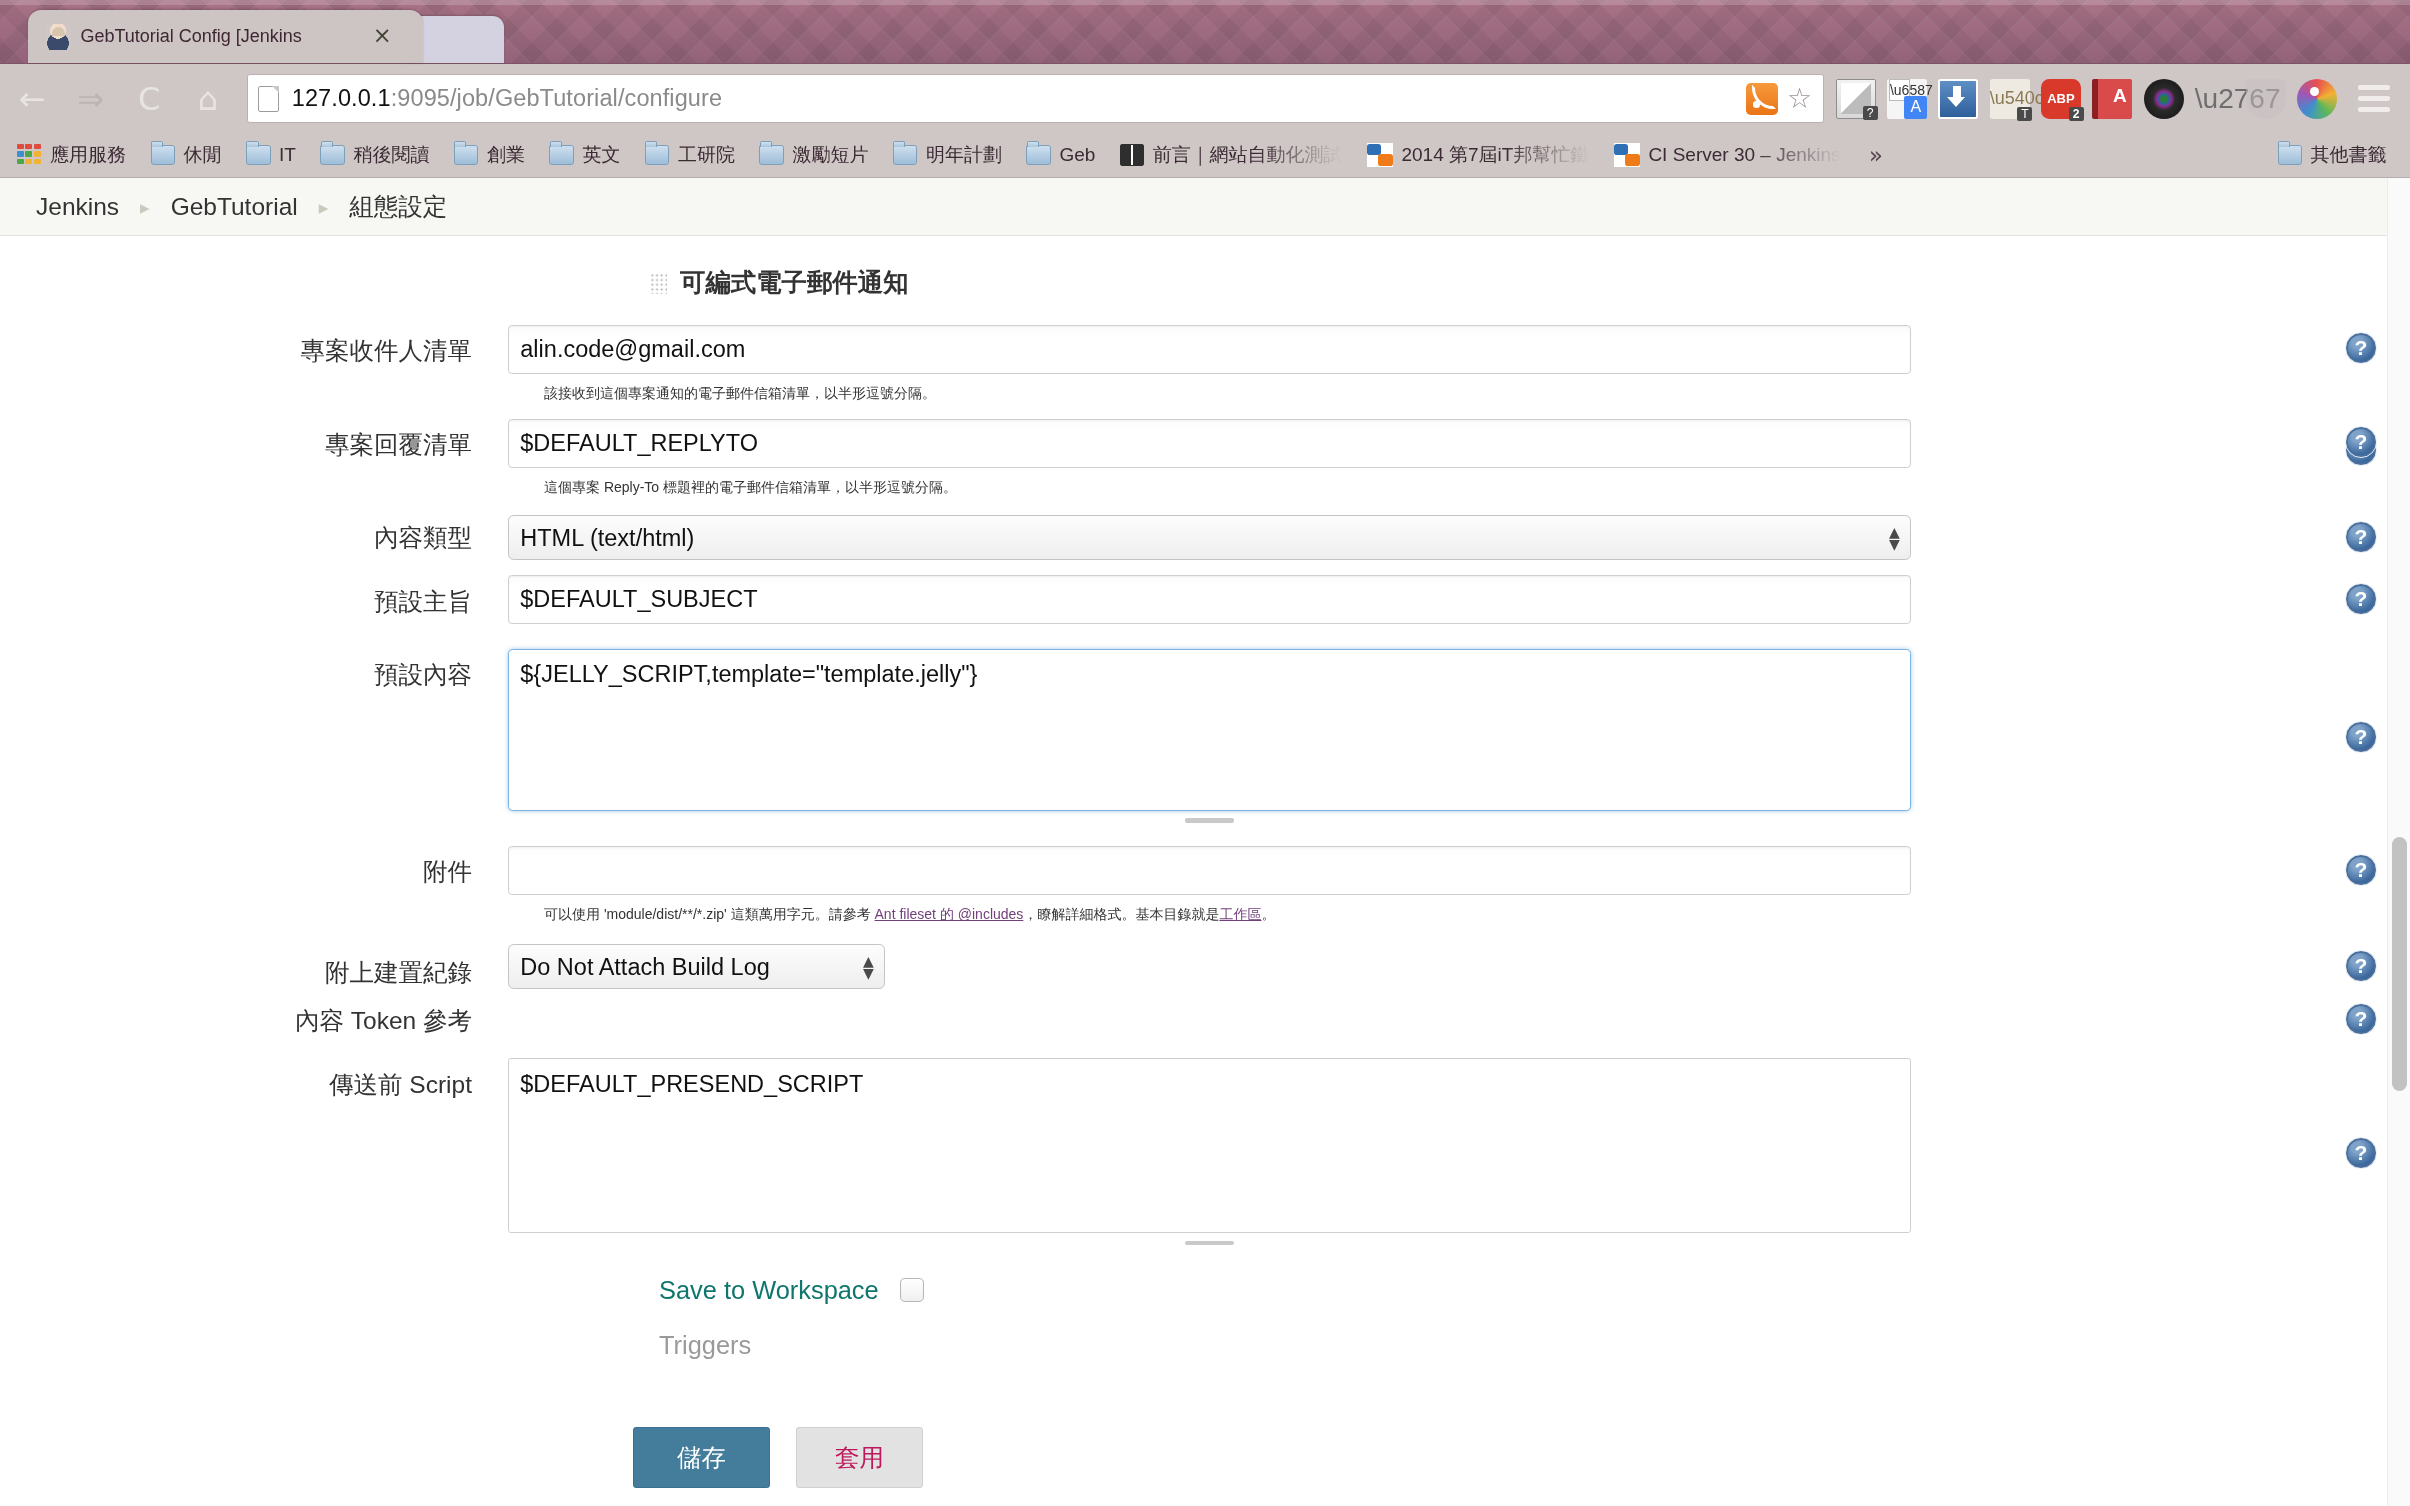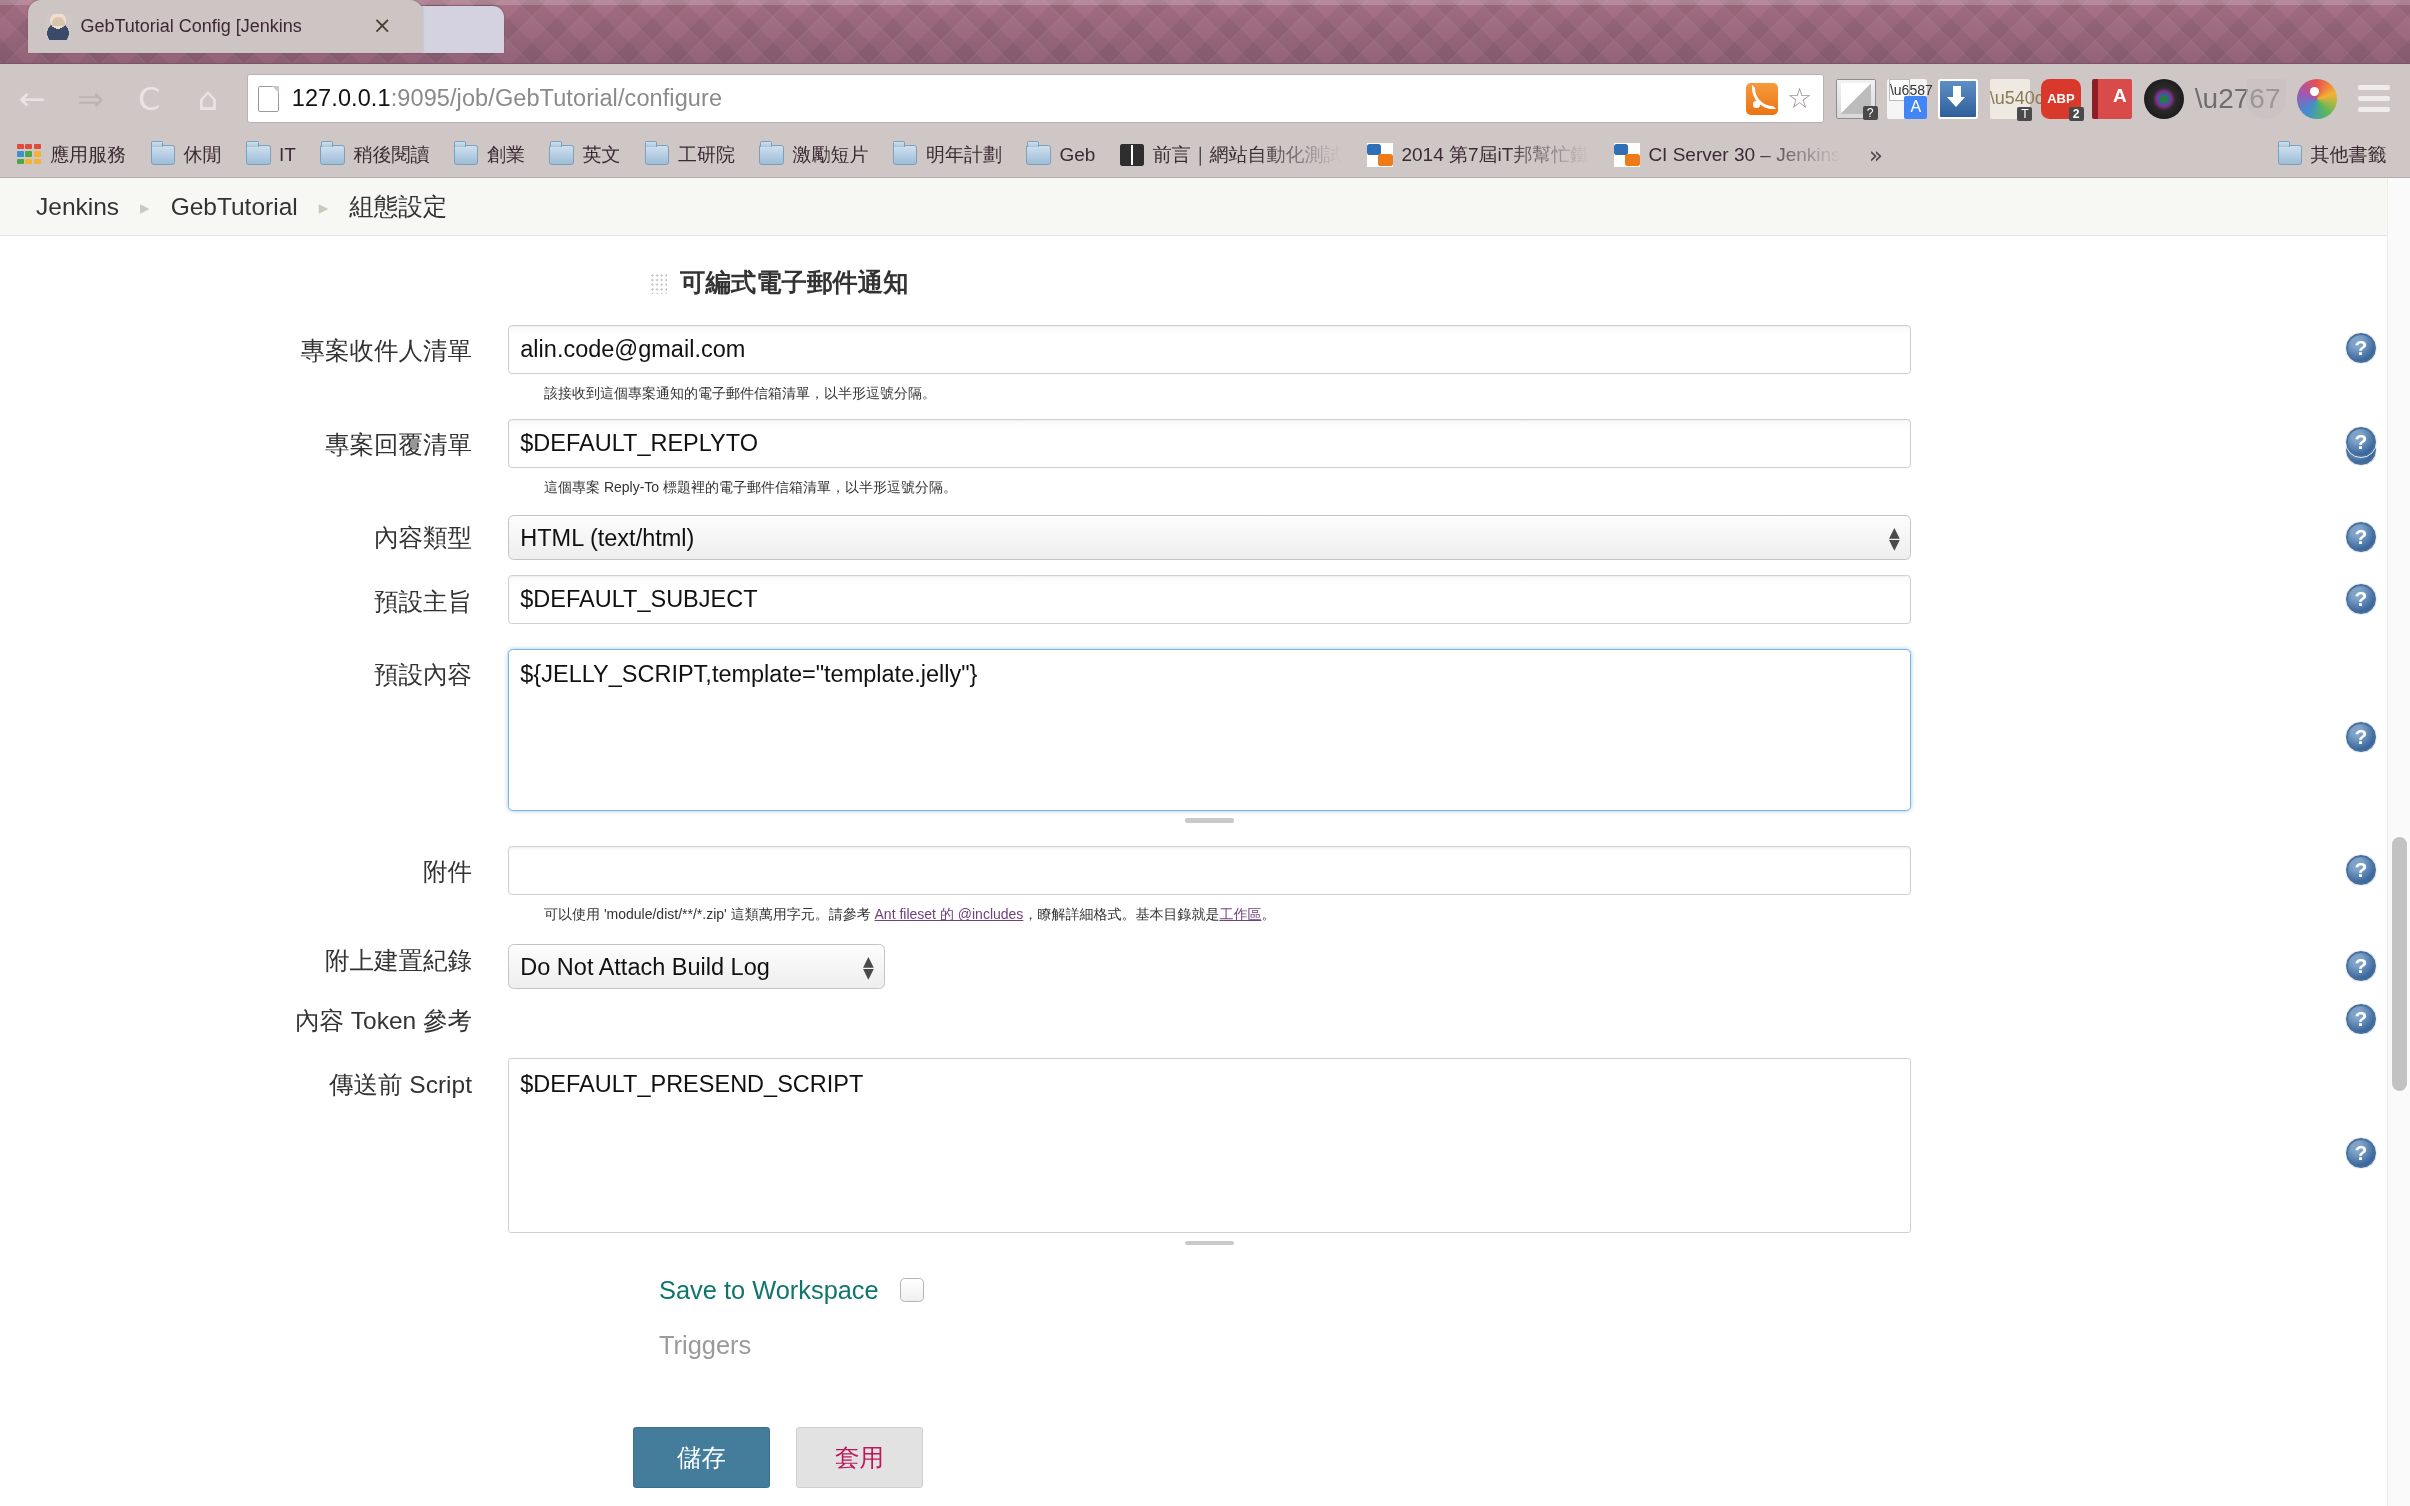--- a/index.html
+++ b/index.html
@@ -23,21 +23,21 @@
       repeating-linear-gradient(-45deg, rgba(0,0,0,.05) 0 17px, transparent 17px 34px),
       linear-gradient(#a97287, #93637a);
     border-bottom: 0.9px solid #7d5467;
   }
   #tabstrip:before{
     content:""; position:absolute; top:0; left:0; right:0; height:4.7px;
     background: rgba(255,255,255,.18);
   }
 
   .tab {
-    position: absolute; bottom: 10px; height: 53px;
+    position: absolute; bottom: 0; height: 53px;
     background: #cfc7c6;
     border-radius: 13px 13px 0 0;
     display: flex; align-items: center;
     padding: 0 13px 0 17px;
     box-shadow: 0 -0.9px 1.9px rgba(0,0,0,.18);
   }
   .tab.active { left: 28px; width: 395px; background: #cdc5c4; z-index: 3;}
   .tab-favicon {
     width: 26px; height: 26px; flex: 0 0 26px; margin-right: 9.4px;
     border-radius: 2.8px;
@@ -488,21 +488,21 @@
 
       <div class="row" style="margin-top:21px;">
         <div class="lbl">附件</div>
         <div class="ctl">
           <input class="txt" type="text" value="" style="">
         </div>
         <div class="help-ico" style="top:7.5px;">?</div>
       </div>
       <div class="helptxt"><span>可以使用 'module/dist/**/*.zip' 這類萬用字元。請參考 </span><a href="#">Ant fileset 的 @includes</a><span>，瞭解詳細格式。基本目錄就是</span><a href="#">工作區</a><span>。</span></div>
 
-      <div class="row" style="margin-top:19px;align-items:flex-start;">
+      <div class="row" style="margin-top:19px;align-items:flex-end;">
         <div class="lbl" style="padding-top:0;">附上建置紀錄</div>
         <div class="ctl">
           <span class="selwrap">
             <select class="sel" style="width:377px;">
               <option>Do Not Attach Build Log</option>
             </select>
             <span class="spin">▲<br>▼</span>
           </span>
         </div>
         <div class="help-ico" style="top:5.6px;">?</div>

